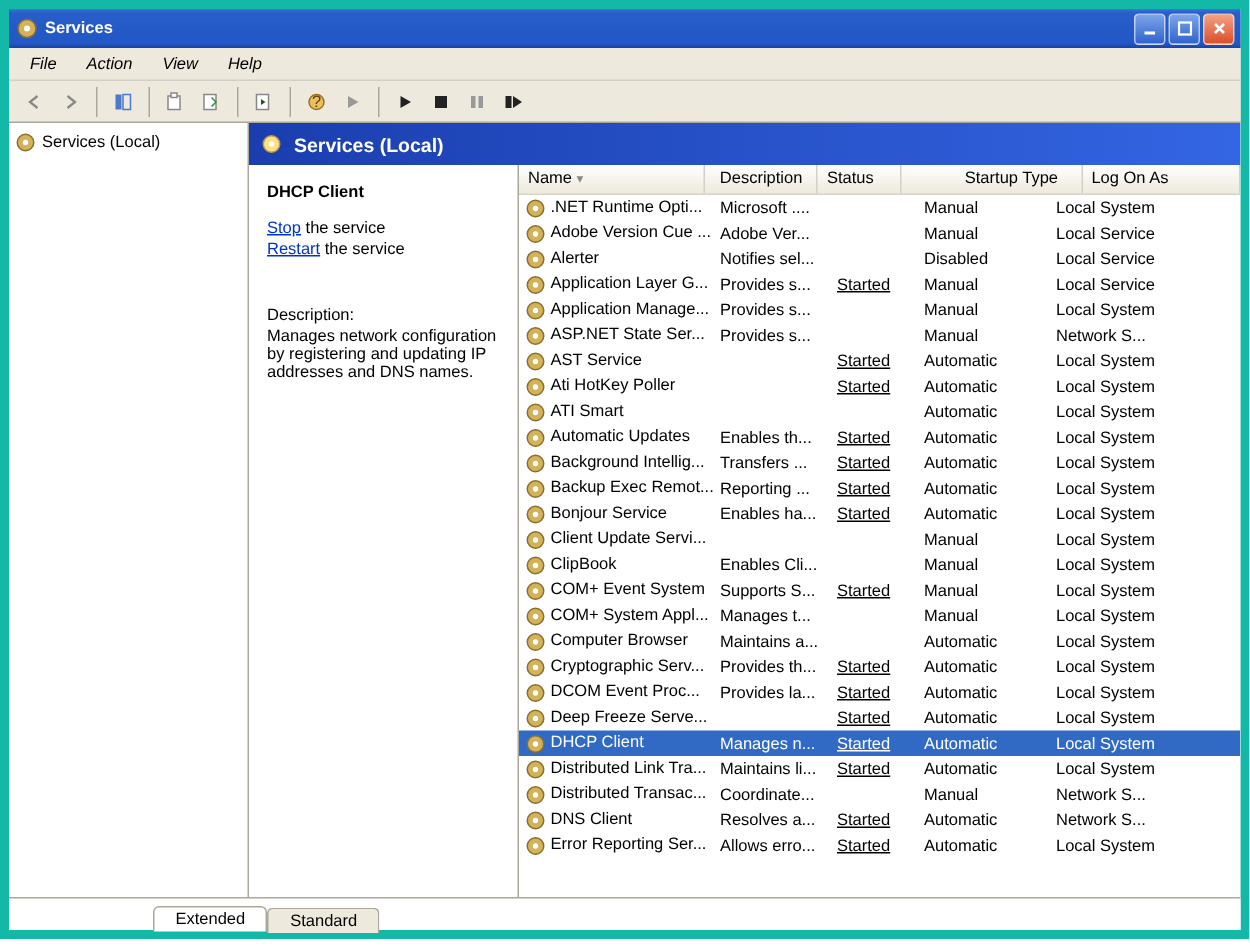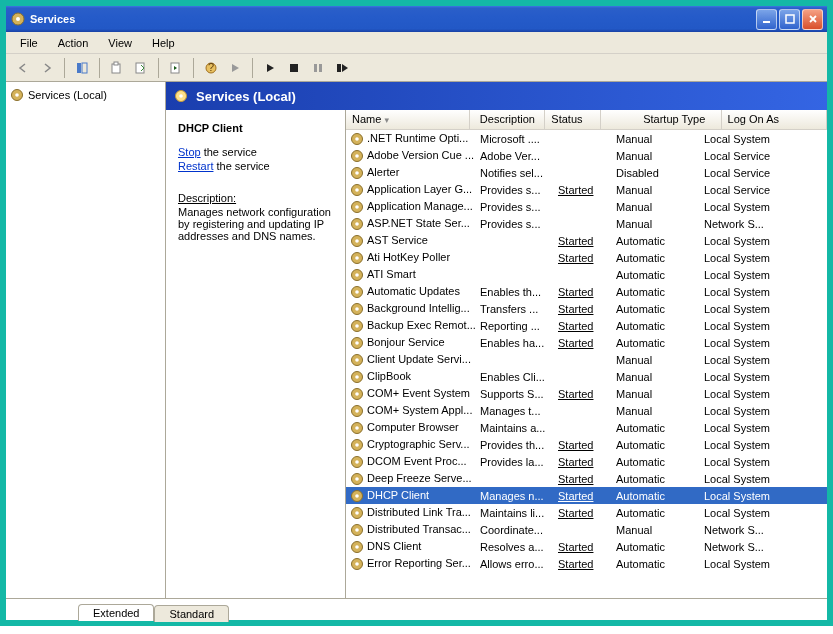--- a/index.html
+++ b/index.html
@@ -5,56 +5,56 @@
     * { margin: 0; padding: 0; box-sizing: border-box; font-family: Tahoma, sans-serif; font-size: 11px; }
     body { background: #fff; user-select: none; }
     .window { width: 833px; height: 626px; border: 6px solid #14b8a6; display: flex; flex-direction: column; }
     .titlebar { height: 26px; background: linear-gradient(to bottom, #3B77E3 0%, #2A5FC9 8%, #255BC9 40%, #2258C6 88%, #1941A5 100%); display: flex; align-items: center; padding: 0 4px; }
     .titlebar-icon { width: 16px; height: 16px; margin-right: 4px; }
     .titlebar-text { color: #fff; font-weight: bold; flex: 1; }
     .win-btns { display: flex; gap: 2px; }
     .win-btn { width: 21px; height: 21px; border-radius: 3px; display: flex; align-items: center; justify-content: center; border: 1px solid rgba(255,255,255,0.6); }
     .min-btn, .max-btn { background: linear-gradient(to bottom, #7BA4E8, #3063CD); }
     .close-btn { background: linear-gradient(to bottom, #F5A083, #D94F2B); }
-    .menubar { height: 22px; background: #EDE9DC; display: flex; align-items: center; padding: 0 6px; gap: 4px; border-bottom: 1px solid #D4D0C8; }
+    .menubar { height: 22px; background: #EDE9DC; display: flex; align-items: center; padding: 0 6px; gap: 4px; border-bottom: 1px solid #D4D0C8; font-style: italic; }
     .menu-item { padding: 2px 8px; cursor: pointer; }
     .toolbar { height: 28px; background: #EDE9DC; display: flex; align-items: center; padding: 0 6px; border-bottom: 1px solid #ACA899; gap: 2px; }
     .tb-btn { width: 22px; height: 22px; display: flex; align-items: center; justify-content: center; cursor: pointer; border: 1px solid transparent; }
     .tb-sep { width: 1px; height: 20px; background: #ACA899; margin: 0 4px; }
     .content { flex: 1; display: flex; overflow: hidden; }
     .left-pane { width: 160px; background: #fff; border-right: 1px solid #ACA899; padding-top: 4px; }
     .tree-item { display: flex; align-items: center; padding: 2px 4px; gap: 4px; }
     .tree-item.selected { }
     .right-pane { flex: 1; display: flex; flex-direction: column; overflow: hidden; }
     .right-header { height: 28px; background: linear-gradient(to right, #1A3EAE, #3465E3); display: flex; align-items: center; padding: 0 8px; gap: 8px; }
     .right-header-text { color: #fff; font-weight: bold; font-size: 13px; }
     .right-body { flex: 1; display: flex; background: #fff; overflow: hidden; }
     .detail-pane { width: 180px; padding: 12px; border-right: 1px solid #ACA899; }
     .detail-title { font-weight: bold; margin-bottom: 12px; }
     .action-link { margin-bottom: 2px; }
     .action-link a { color: #0033CC; text-decoration: underline; cursor: pointer; }
-    .detail-desc-label { margin-top: 20px; margin-bottom: 2px; text-decoration: underline; }
+    .detail-desc-label { margin-top: 32px; margin-bottom: 2px; }
     .list-pane { flex: 1; display: flex; flex-direction: column; overflow: hidden; }
     .col-headers { height: 20px; background: linear-gradient(to bottom, #fff, #EDE9DC); display: flex; border-bottom: 1px solid #D4D0C8; flex-shrink: 0; }
     .col-h { padding: 3px 6px; border-right: 1px solid #D4D0C8; overflow: hidden; white-space: nowrap; }
     .col-name { width: 130px; }
     .col-desc { width: 78px; text-align: center; }
     .col-status { width: 58px; }
     .col-startup { width: 88px; margin-left: 36px; }
     .col-logon { width: 110px; }
     .list-body { flex: 1; overflow-y: scroll; overflow-x: hidden; }
     .list-row { height: 17px; display: flex; align-items: center; cursor: pointer; }
     .list-row.selected { background: #316AC5; color: #fff; }
     .cell { padding: 1px 6px 1px 4px; overflow: hidden; white-space: nowrap; text-overflow: ellipsis; }
     .cell-name { width: 130px; display: flex; align-items: flex-start; gap: 3px; }
     .cell-desc { width: 78px; }
     .cell-status { width: 58px; text-decoration: underline; }
     .cell-startup { width: 88px; }
     .cell-logon { width: 110px; }
-    .tabs-bar { height: 22px; display: flex; align-items: flex-end; padding-left: 72px; border-top: 1px solid #ACA899; background: #fff; }
+    .tabs-bar { height: 22px; display: flex; align-items: flex-end; padding-left: 96px; border-top: 1px solid #ACA899; background: #fff; }
     .tab { padding: 2px 14px; border: 1px solid #ACA899; border-bottom: none; border-top-left-radius: 4px; border-top-right-radius: 4px; background: #fff; margin-bottom: -1px; cursor: pointer; }
     .tab.inactive { background: #EDE9DC; position: relative; top: 1px; }
     .gear-icon { width: 14px; height: 14px; display: inline-block; }
     .gear-icon.light svg circle:first-child { fill: #FFE088; stroke: #C49A3A; }
     ::-webkit-scrollbar { width: 17px; }
     ::-webkit-scrollbar-track { background: #F0EEE2; }
     ::-webkit-scrollbar-thumb { background: #C8D6EF; border: 1px solid #99B4E1; border-radius: 2px; }
     ::-webkit-scrollbar-button { background: #C8D6EF; height: 17px; border: 1px solid #99B4E1; }
   </style>
 </head>

